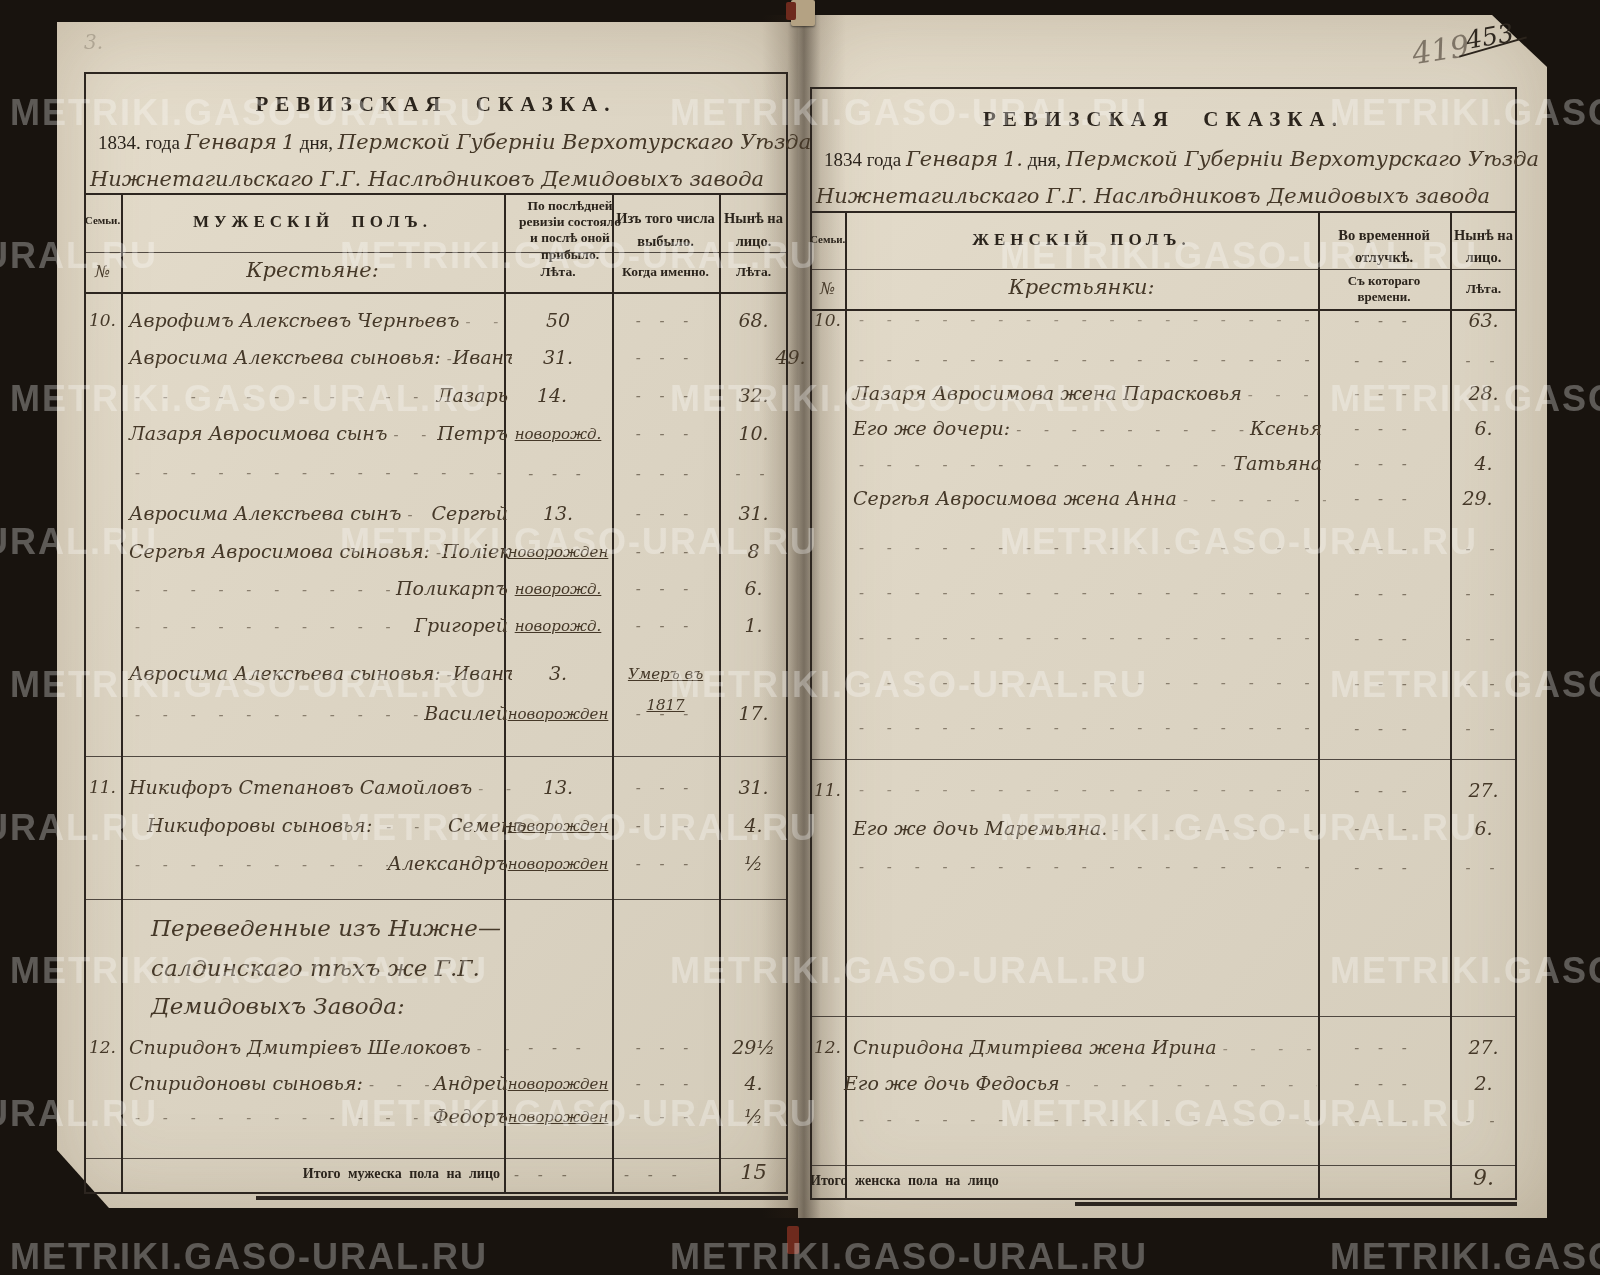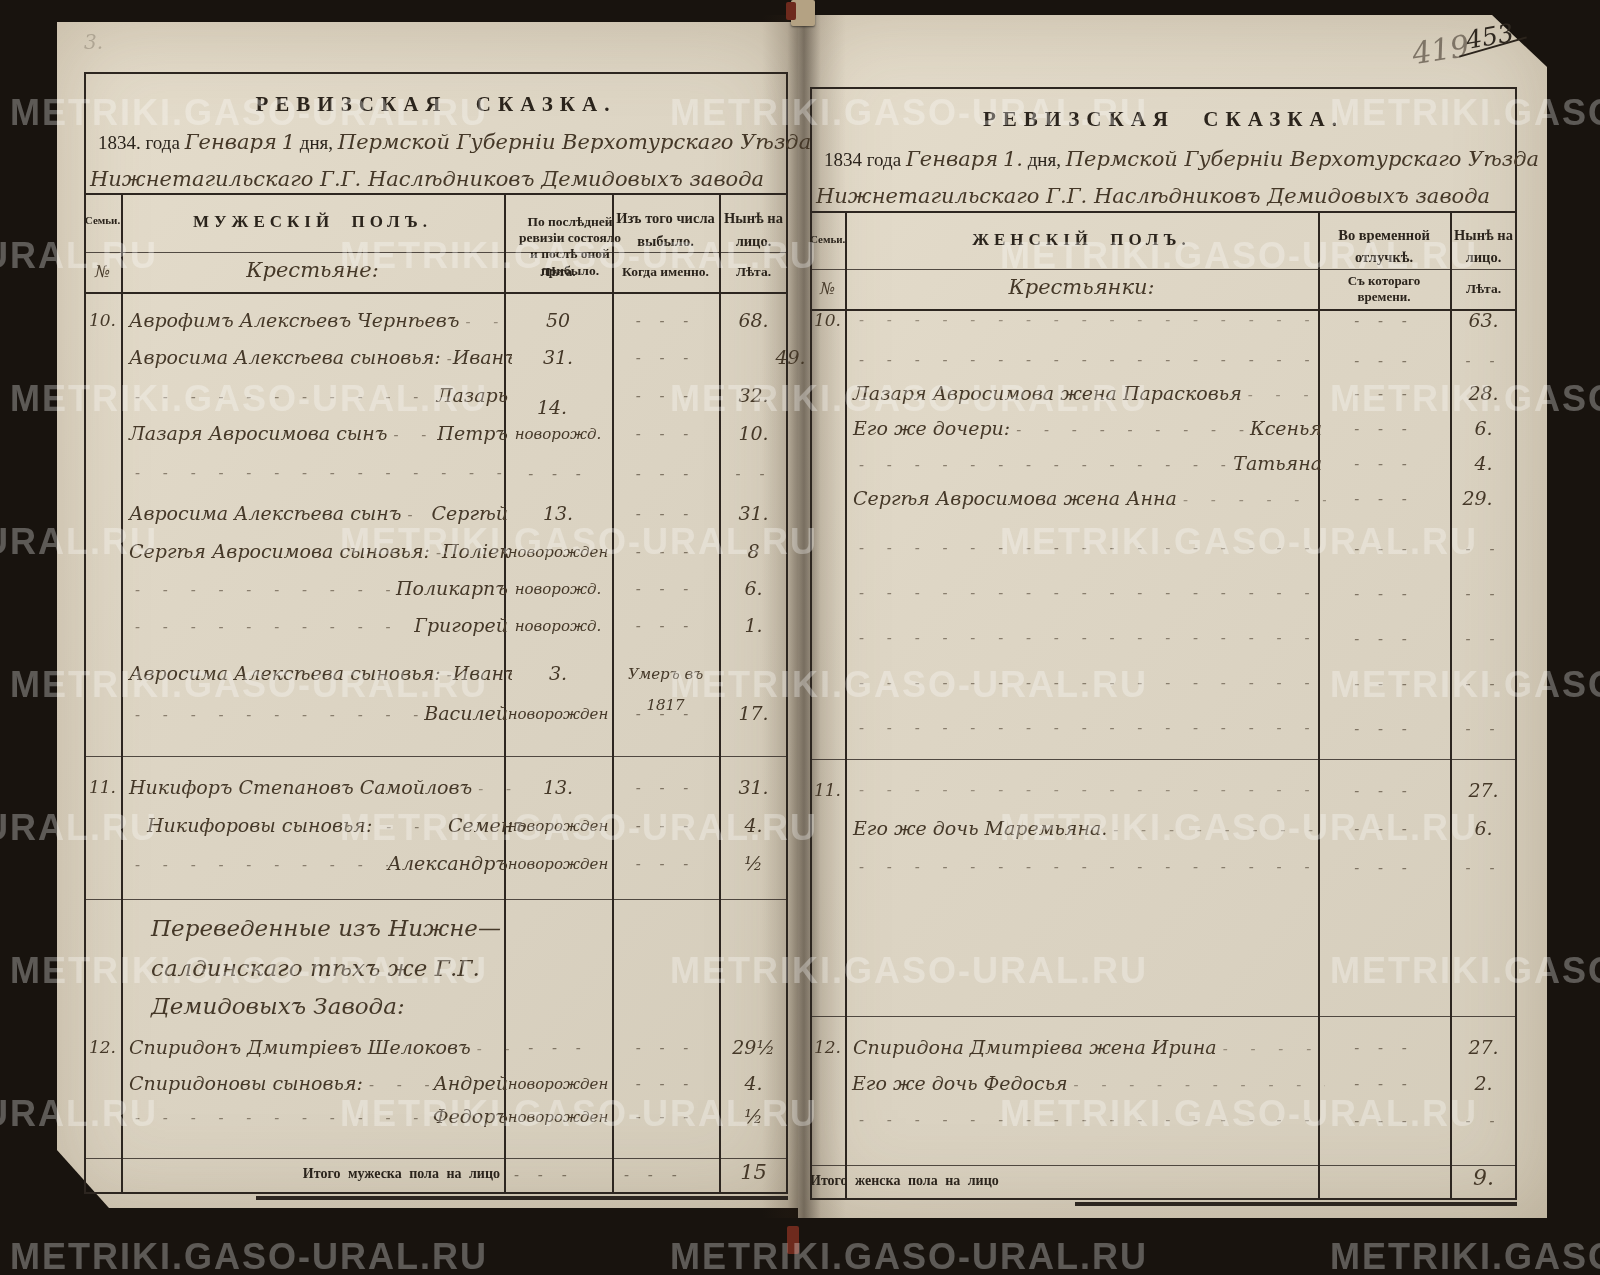--- a/index.html
+++ b/index.html
@@ -37,21 +37,21 @@
   .semi{font-size:11px;font-weight:bold;}
   
   .row{position:absolute;height:30px;}
   .cell{position:absolute;top:0;height:30px;overflow:visible;font-size:19px;line-height:30px;}
   .cell.num{text-align:center;font-size:17px;}
   .namecell{display:flex;align-items:baseline;overflow:hidden;}
   .namecell .nm{white-space:nowrap;}
   .namecell .trail{flex:1;overflow:hidden;white-space:nowrap;opacity:.55;font-size:15px;letter-spacing:9px;padding:0 6px;}
   .namecell .nm2{white-space:nowrap;margin-right:4px;}
   .dashes{opacity:.6;font-size:15px;letter-spacing:7px;white-space:nowrap;}
-  .small-hw{font-size:15px;}
+  .small-hw{font-size:15px;text-decoration:underline;}
   .section-line{font-size:23px;white-space:nowrap;}
   .totals-label{font-size:14px;font-weight:bold;word-spacing:4px;}
   .wm{position:absolute;font-family:"Liberation Sans",sans-serif;font-weight:bold;font-size:36px;
       letter-spacing:2px;color:rgba(255,255,255,.30);white-space:nowrap;pointer-events:none;z-index:5;}
   .corner{z-index:6;}
   .strike{position:absolute;height:2px;background:#2b241c;transform:rotate(-16deg);}
 </style>
 </head>
 <body>
 
@@ -88,21 +88,21 @@
     <div class="hline" style="left:0;top:121px;width:704px;"></div>
     <div class="hline thin" style="left:0;top:180px;width:704px;"></div>
     <div class="hline" style="left:0;top:220px;width:704px;"></div>
     <div class="vline" style="left:37px;top:121px;height:1001px;"></div>
     <div class="vline" style="left:420px;top:121px;height:1001px;"></div>
     <div class="vline" style="left:528px;top:121px;height:1001px;"></div>
     <div class="vline" style="left:635px;top:121px;height:1001px;"></div>
 
     <div class="abs pr semi" style="left:0;top:142px;width:37px;text-align:center;">Семьи.</div>
     <div class="abs pr col-head-big ctr" style="left:37px;top:140px;width:383px;">МУЖЕСКІЙ  ПОЛЪ.</div>
-    <div class="abs pr col-head ctr" style="left:420px;top:126px;width:132px;margin-top:16px;">
+    <div class="abs pr col-head ctr" style="left:420px;top:126px;width:132px;">
       <div>По послѣдней</div>
       <div>ревизіи состояло</div>
       <div>и послѣ оной</div>
       <div>прибыло.</div>
     </div>
     <div class="abs pr col-head ctr" style="left:528px;top:138px;width:107px;font-size:14.5px;">
       <div>Изъ того числа</div>
       <div style="margin-top:6px;">выбыло.</div>
     </div>
     <div class="abs pr col-head ctr" style="left:635px;top:138px;width:69px;font-size:14.5px;">
@@ -137,21 +137,21 @@
           <div class="cell ctr" style="left: 420px; width: 108px;"><span class="hw ">31.</span></div>
           <div class="cell ctr" style="left: 528px; width: 107px;"><span class="hw dashes">-  -  -</span></div>
           <div class="cell ctr" style="left: 635px; width: 69px; padding-left: 37px;"><span class="hw ">49.</span></div>
         </div>
         <div class="row" style="left: 0px; top: 308px; width: 704px;">
           <div class="cell num hw" style="left: 0px; width: 37px;"></div>
           <div class="cell namecell" style="left: 37px; width: 383px; padding-left: 8px;">
             <span class="hw trail">- - - - - - - - - - - - - - - - - - - - - -</span>
             <span class="hw nm2">Лазарь</span>
           </div>
-          <div class="cell ctr" style="left: 420px; width: 96px; margin-top: 12px;"><span class="hw ">14.</span></div>
+          <div class="cell ctr" style="left: 420px; width: 96px;"><span class="hw ">14.</span></div>
           <div class="cell ctr" style="left: 528px; width: 107px;"><span class="hw dashes">-  -  -</span></div>
           <div class="cell ctr" style="left: 635px; width: 69px;"><span class="hw ">32.</span></div>
         </div>
         <div class="row" style="left: 0px; top: 346px; width: 704px;">
           <div class="cell num hw" style="left: 0px; width: 37px;"></div>
           <div class="cell namecell" style="left: 37px; width: 383px; padding-left: 8px;">
             <span class="hw nm">Лазаря Авросимова сынъ</span>
             <span class="hw trail">- - - - - - - - - - - - - - - - - - - - - -</span>
             <span class="hw nm2">Петръ</span>
           </div>
@@ -480,21 +480,21 @@
           <div class="cell num hw" style="left: 0px; width: 35px;">12.</div>
           <div class="cell namecell" style="left: 35px; width: 473px; padding-left: 8px;">
             <span class="hw nm">Спиридона Дмитріева жена Ирина</span>
             <span class="hw trail" style="opacity: 0.45;">- - - - - - - - - - - - - - - - - - - - - -</span>
           </div>
           <div class="cell ctr" style="left: 508px; width: 132px;"><span class="hw dashes">-  -  -</span></div>
           <div class="cell ctr" style="left: 640px; width: 67px;"><span class="hw ">27.</span></div>
         </div>
         <div class="row" style="left: 0px; top: 981px; width: 707px;">
           <div class="cell num hw" style="left: 0px; width: 35px;"></div>
-          <div class="cell namecell" style="left: 34px; width: 473px; padding-left: 8px;">
+          <div class="cell namecell" style="left: 26px; width: 473px; padding-left: 8px;">
             <span class="hw nm">Его же дочь Федосья</span>
             <span class="hw trail" style="opacity: 0.45;">- - - - - - - - - - - - - - - - - - - - - -</span>
           </div>
           <div class="cell ctr" style="left: 508px; width: 132px;"><span class="hw dashes">-  -  -</span></div>
           <div class="cell ctr" style="left: 640px; width: 67px;"><span class="hw ">2.</span></div>
         </div>
         <div class="row" style="left: 0px; top: 1018px; width: 707px;">
           <div class="cell num hw" style="left: 0px; width: 35px;"></div>
           <div class="cell namecell" style="left: 35px; width: 473px; padding-left: 8px;">
             <span class="hw trail">- - - - - - - - - - - - - - - - - - - - - -</span>

